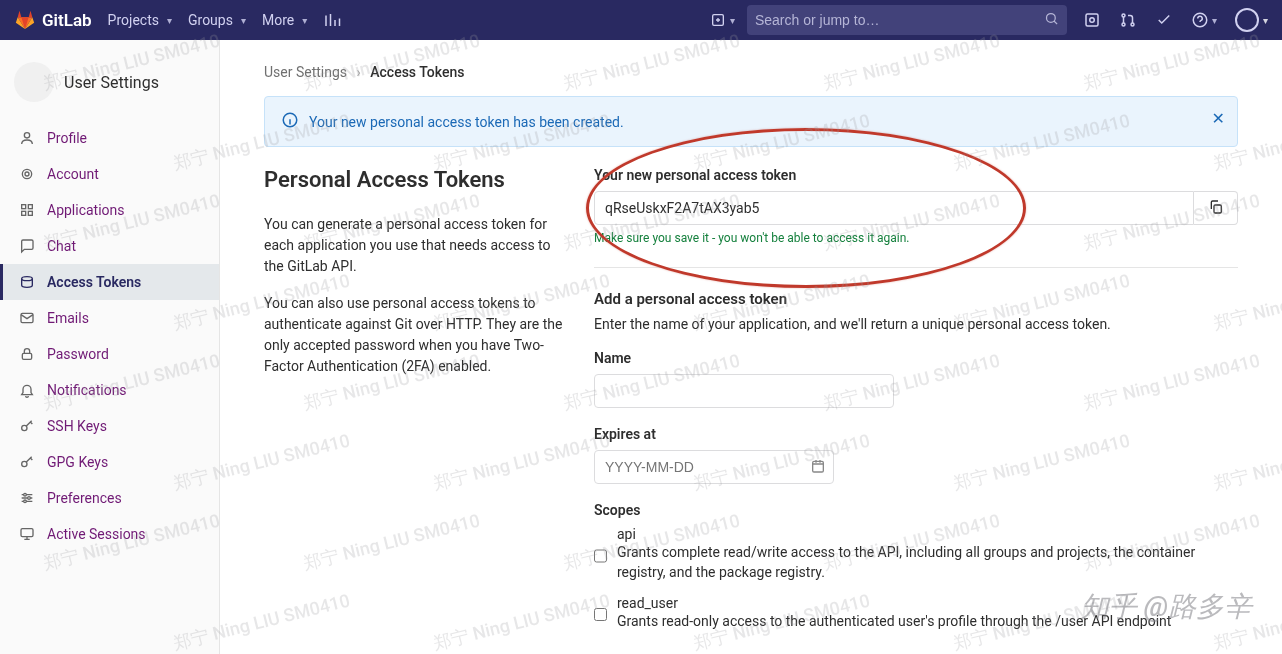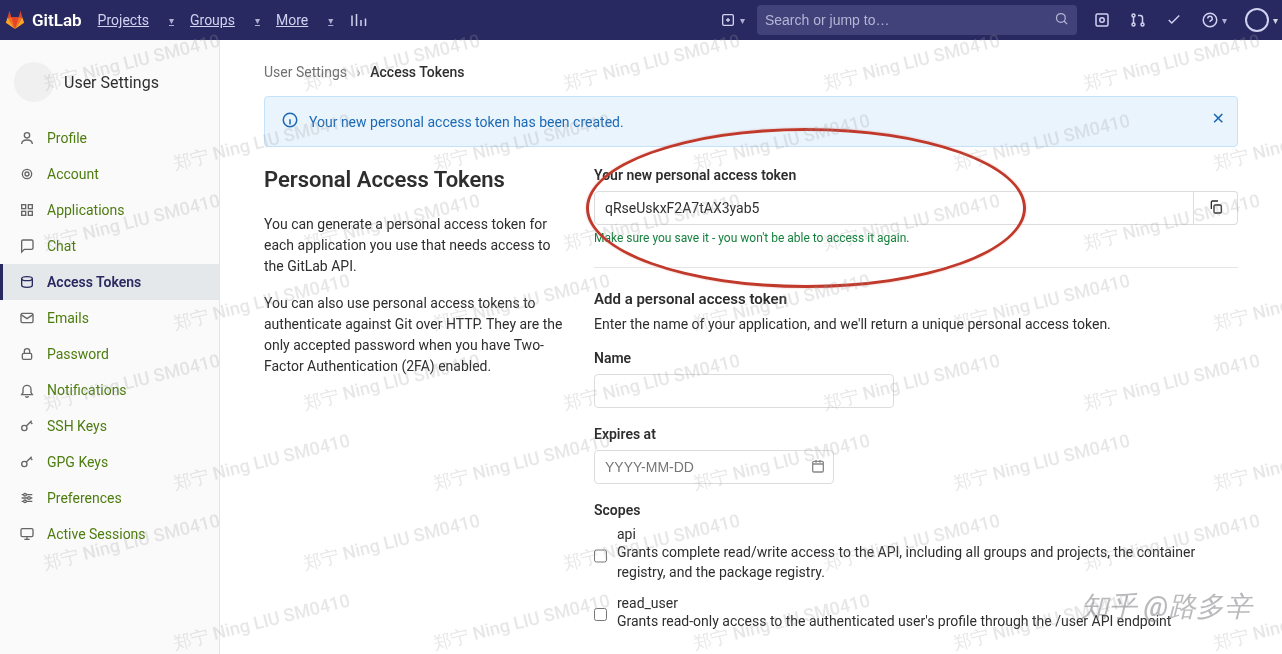--- a/index.html
+++ b/index.html
@@ -1,37 +1,37 @@
 <!DOCTYPE html>
 <html><head>
 <meta charset="utf-8">
 <style>
   * { box-sizing: border-box; margin: 0; padding: 0; }
   body { font-family: -apple-system, BlinkMacSystemFont, "Segoe UI", Roboto, sans-serif; font-size: 14px; color: #2e2e2e; background:#fff; width:1282px; height:654px; overflow:hidden; position:relative;}
   
-  .navbar { background:#292961; height:40px; display:flex; align-items:center; padding:0 4px; color:#fff; }
+  .navbar { background:#292961; height:40px; display:flex; align-items:center; padding:0 14px; color:#fff; }
   .navbar-left { display:flex; align-items:center; gap:16px; flex:0 0 auto;}
   .logo { display:flex; align-items:center; gap:6px; }
   .logo-text { color:#fff; font-weight:600; font-size:17px; }
-  .nav-item { display:flex; align-items:center; gap:20px; color:#d1d1f0; font-size:14px; cursor:pointer;text-decoration:underline; }
+  .nav-item { display:flex; align-items:center; gap:8px; color:#d1d1f0; font-size:14px; cursor:pointer; }
   .chev { font-size:10px; opacity:.8;}
   .icon-btn { display:flex; align-items:center; justify-content:center; color:#d1d1f0; cursor:pointer; }
   .navbar-spacer { flex:1; }
   .search { display:flex; align-items:center; background:#42427a; border-radius:4px; height:30px; width:320px; padding:0 8px; }
   .search input { flex:1; background:transparent; border:none; outline:none; color:#84cc16; font-size:14px; }
   .search input::placeholder{ color:#b5b5d6;}
   .navbar-right { display:flex; align-items:center; gap:18px; margin-left:16px;}
   .avatar { width:24px; height:24px; border:2px solid #d1d1f0; border-radius:50%; }
   
   .layout { display:flex; height:614px; }
   .sidebar { width:220px; background:#fafafa; border-right:1px solid #e5e5e5; padding-top:12px;}
   .sidebar-header { display:flex; align-items:center; gap:10px; padding:10px 14px 18px 14px; }
   .sidebar-avatar { width:40px; height:40px; border-radius:50%; background:#f0f0f0;}
   .sidebar-title { font-size:16px; color:#2e2e2e; font-weight:400; }
-  .sidebar-item { display:flex; align-items:center; gap:12px; padding:10px 16px; cursor:pointer; color:#4d7c0f; border-left:3px solid transparent;}
+  .sidebar-item { display:flex; align-items:center; gap:12px; padding:10px 16px; cursor:pointer; color:#701a75; border-left:3px solid transparent;}
   .sidebar-item.active { background:#e4e8eb; font-weight:600; border-left:3px solid #292961; color:#292961;}
   .sidebar-item .sicn { width:16px; display:flex; justify-content:center; color:#666;}
   .sidebar-item.active .sicn{ color:#292961;}
   
   .main { flex:1; padding:24px 44px; overflow:auto; position:relative;}
   .breadcrumb { font-size:14px; color:#707070; margin-bottom:16px;}
   .breadcrumb .sep { margin:0 6px; color:#aaa;}
   .breadcrumb .current { color:#2e2e2e; font-weight:500;}
   .alert { background:#eaf4fd; border:1px solid #c6e2f9; border-radius:4px; padding:14px 16px; display:flex; align-items:center; gap:10px; color:#1b69b6; margin-bottom:20px; position:relative;}
   .alert .close { position:absolute; right:12px; top:12px; color:#1b69b6; cursor:pointer; font-size:16px;}

